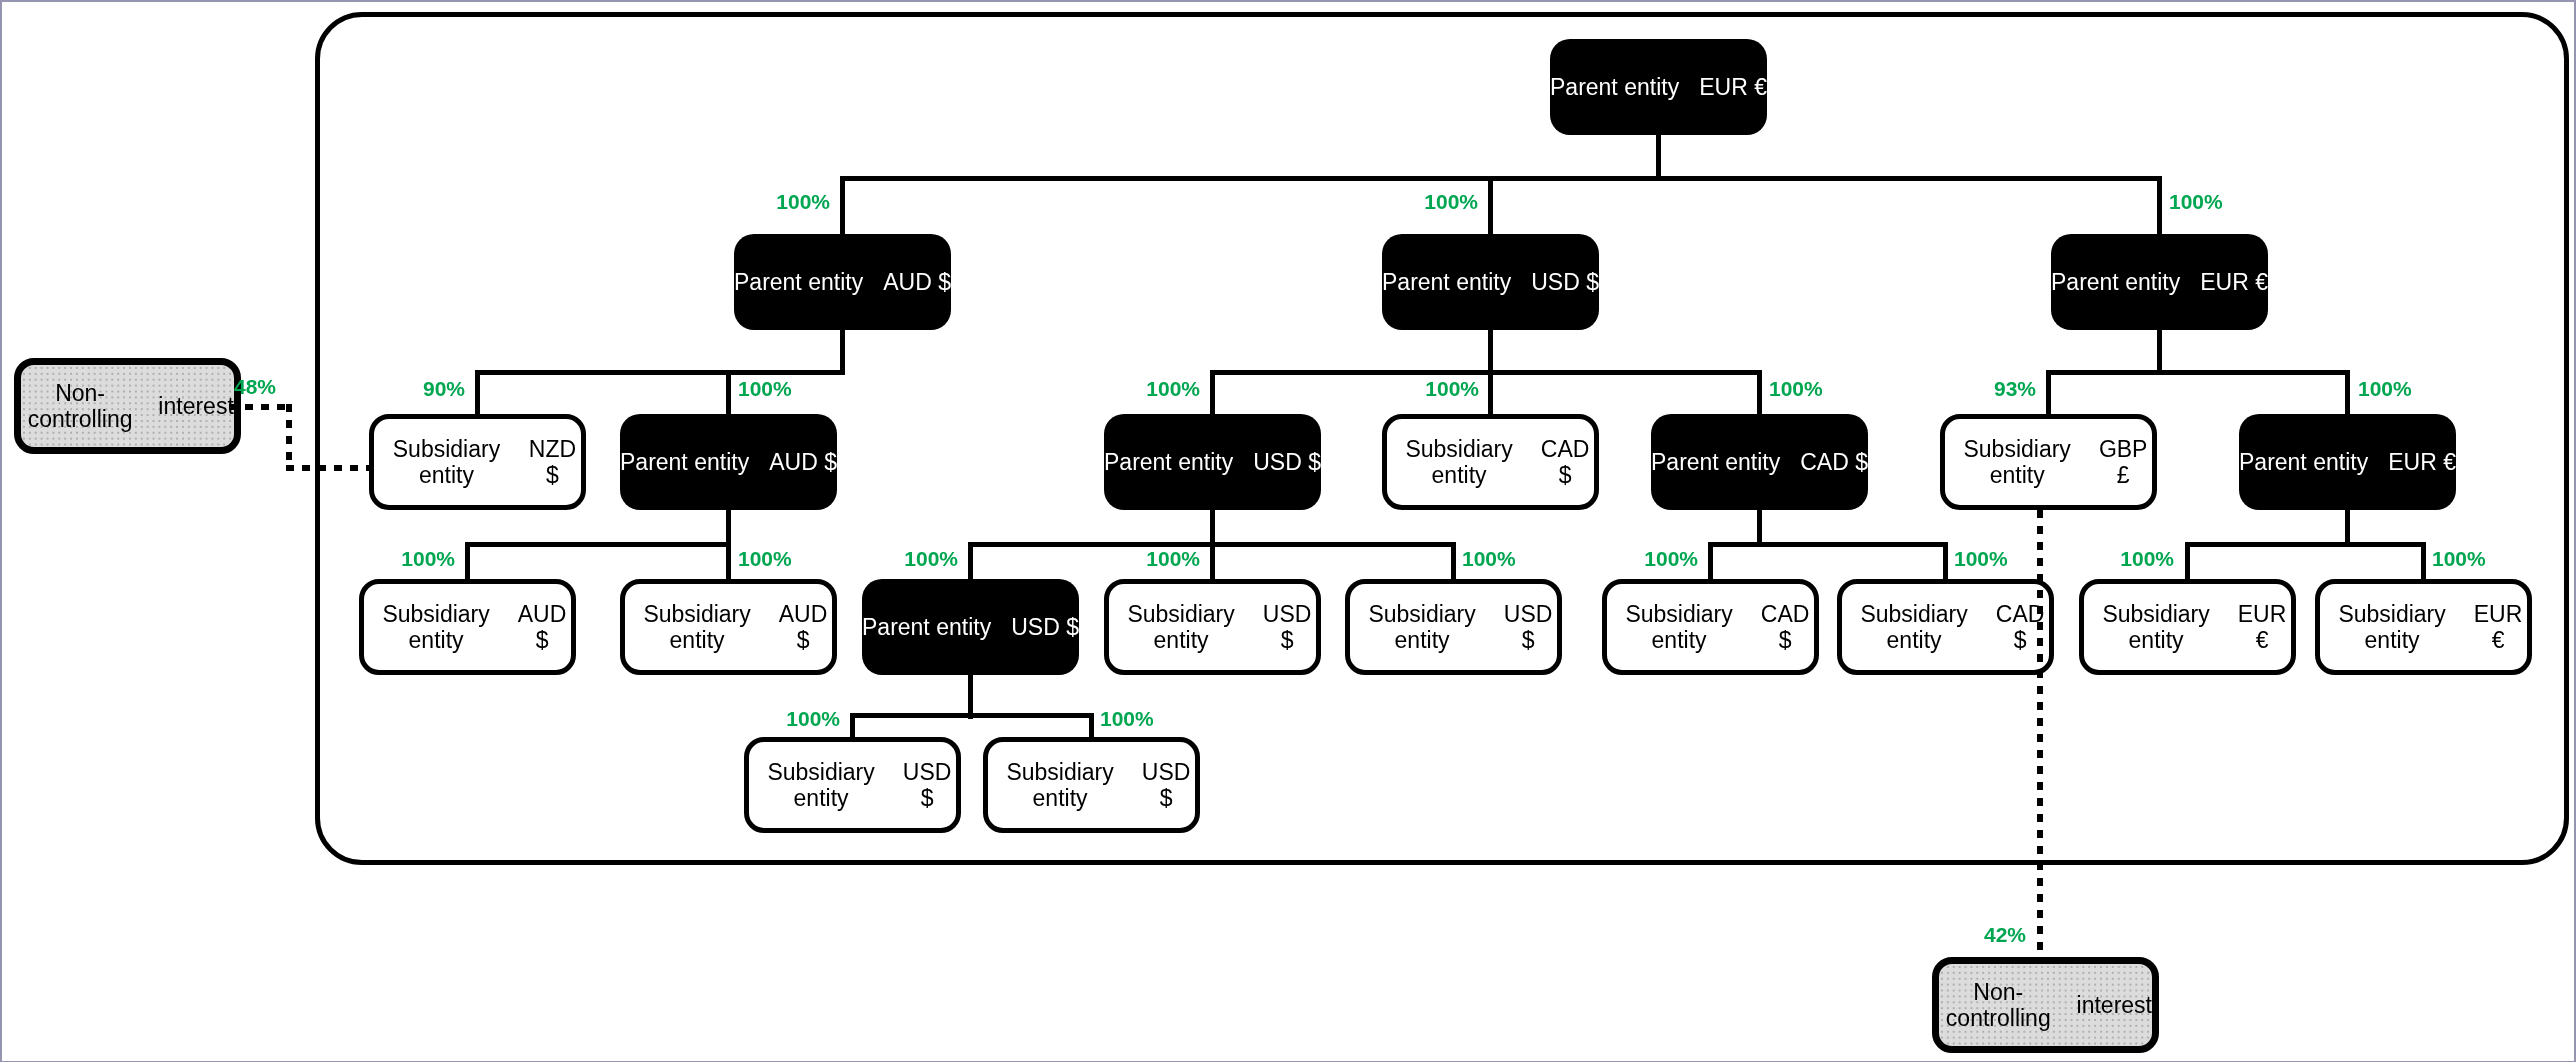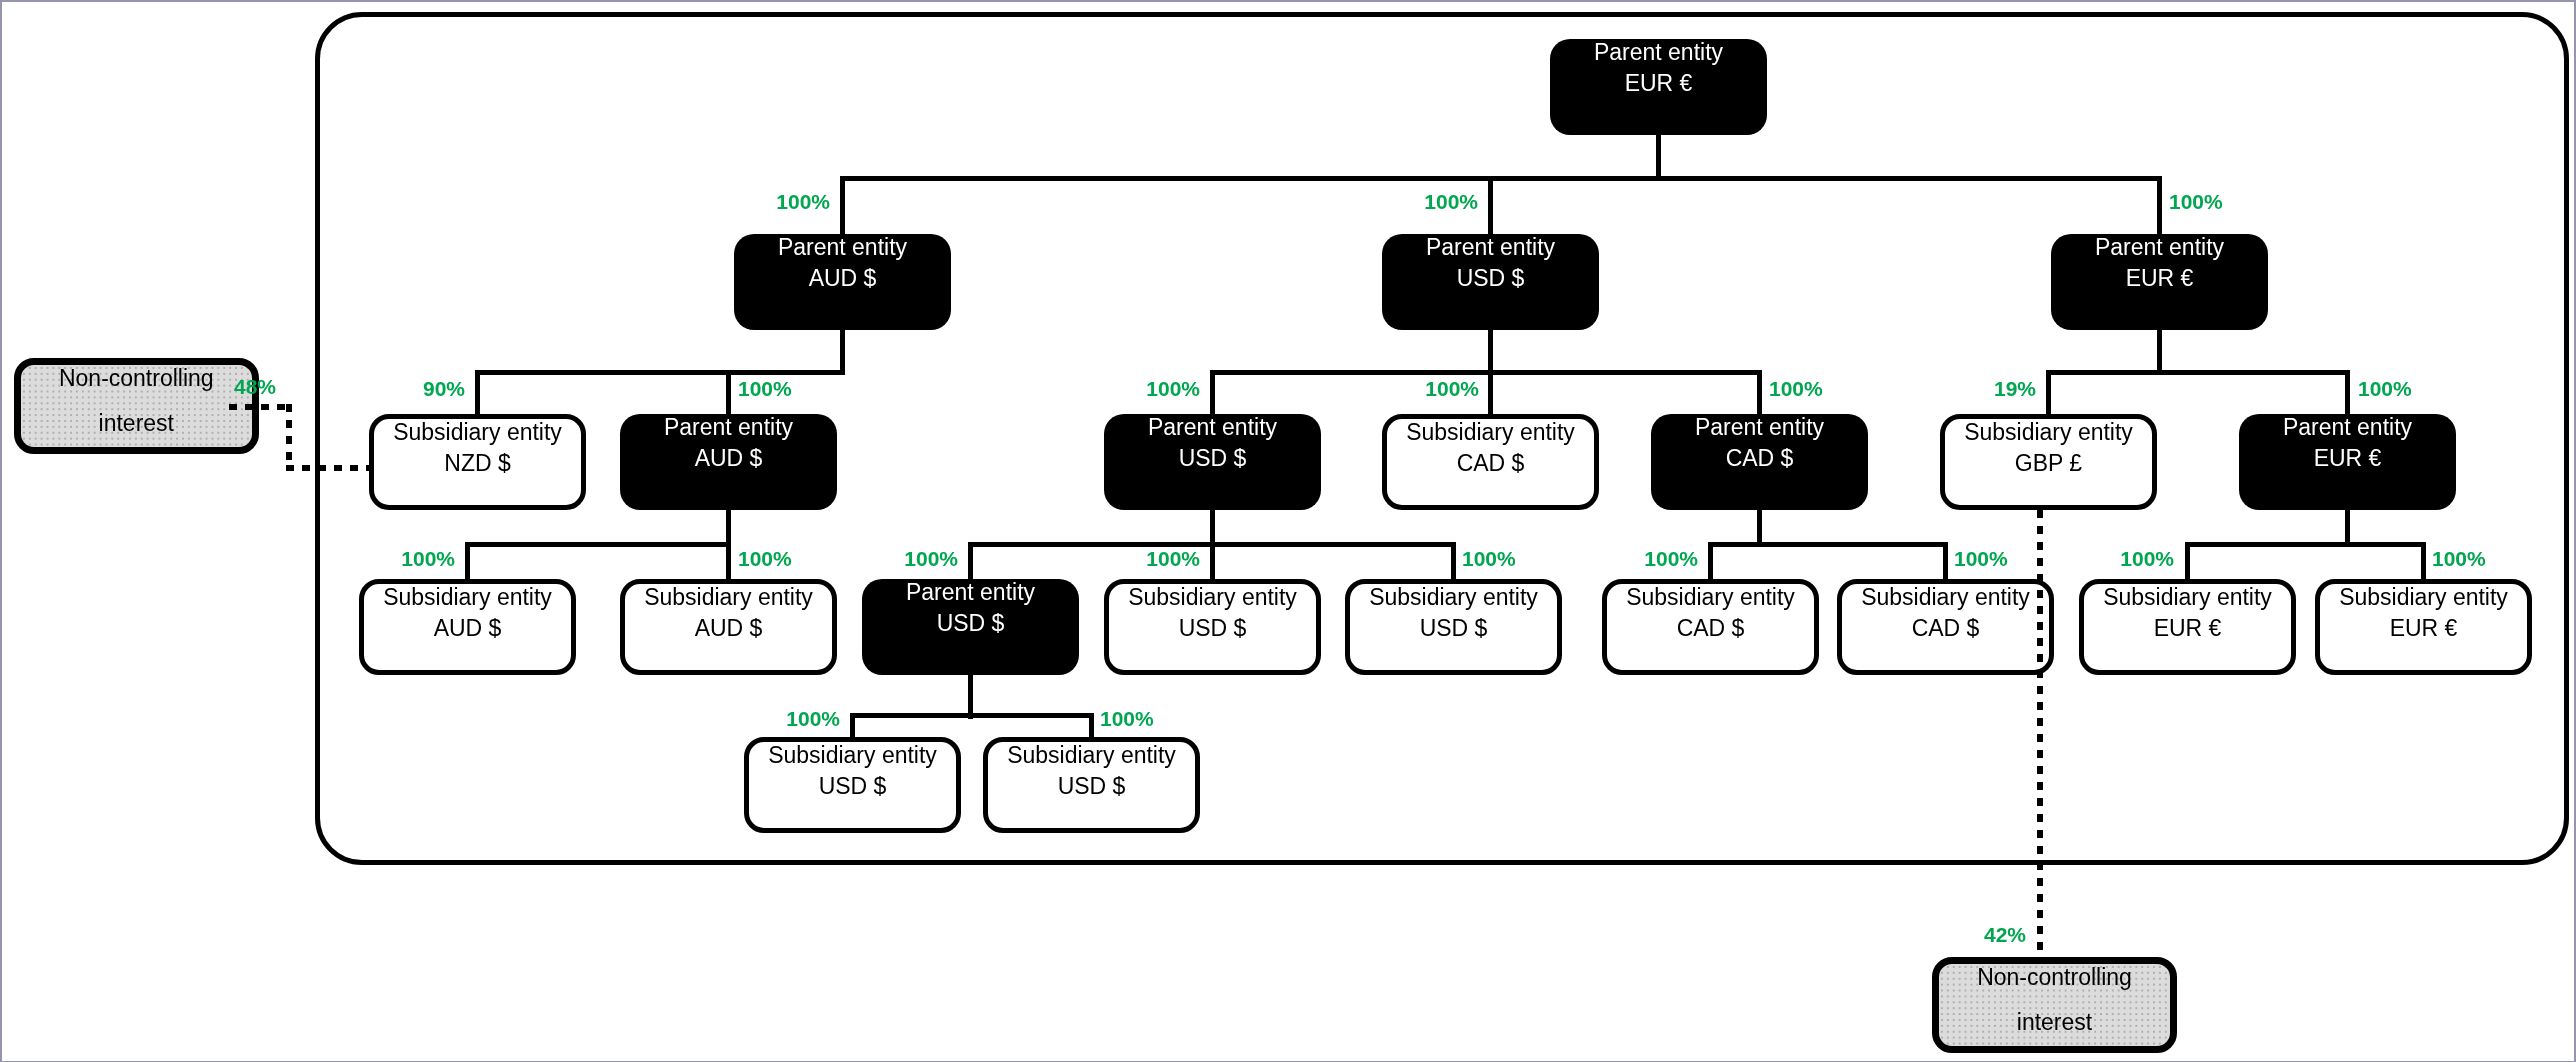--- a/index.html
+++ b/index.html
@@ -23,31 +23,31 @@
   .seg{position:absolute;background:#000;z-index:1;}
   .dot-h{position:absolute;height:5.9px;z-index:3;
     background:repeating-linear-gradient(90deg,#000 0 7.6px,transparent 7.6px 16px);}
   .dot-v{position:absolute;width:5.9px;z-index:3;
     background:repeating-linear-gradient(180deg,#000 0 7.6px,transparent 7.6px 16px);}
   .node{
     position:absolute;
     box-sizing:border-box;
     width:217px;height:96px;
     border-radius:20px;
-    display:flex;flex-direction:column;
-    align-items:center;justify-content:flex-start;
+    display:flex;flex-direction:row;
+    align-items:center;justify-content:space-between;
     gap:5px;
     font-size:23px;line-height:1.15;
     text-align:center;
     z-index:2;
   }
   .node.black{background:#000;color:#fff;}
   .node.white{background:#fff;color:#000;border:5.9px solid #000;}
   .node.gray{
-    width:245px;
+    width:227px;
     background-color:#dcdcdc;
     background-image:radial-gradient(#afafaf 1px,transparent 1px);
     background-size:5.9px 5.9px;
     color:#000;border:7.6px solid #000;
     gap:19px;
   }
   .pct{
     position:absolute;
     font-size:21px;font-weight:bold;
     white-space:nowrap;
@@ -199,21 +199,21 @@
       <span>interest</span>
     </div>
     <div class="pct" style="top: 188px; color: rgb(0, 166, 80); right: 1744px;">100%</div>
     <div class="pct" style="top: 188px; color: rgb(0, 166, 80); right: 1096px;">100%</div>
     <div class="pct" style="top: 188px; color: rgb(0, 166, 80); left: 2167px;">100%</div>
     <div class="pct" style="top: 375px; color: rgb(0, 166, 80); right: 2109px; text-align: right;">90%</div>
     <div class="pct" style="top: 375px; color: rgb(0, 166, 80); left: 736px;">100%</div>
     <div class="pct" style="top: 375px; color: rgb(0, 166, 80); right: 1374px;">100%</div>
     <div class="pct" style="top: 375px; color: rgb(0, 166, 80); right: 1095px;">100%</div>
     <div class="pct" style="top: 375px; color: rgb(0, 166, 80); left: 1767px;">100%</div>
-    <div class="pct" style="top: 375px; color: rgb(0, 166, 80); right: 538px;">19%</div>
+    <div class="pct" style="top: 375px; color: rgb(0, 166, 80); right: 538px;">93%</div>
     <div class="pct" style="top: 375px; color: rgb(0, 166, 80); left: 2356px;">100%</div>
     <div class="pct" style="top: 545px; color: rgb(0, 166, 80); right: 2119px;">100%</div>
     <div class="pct" style="top: 545px; color: rgb(0, 166, 80); left: 736px;">100%</div>
     <div class="pct" style="top: 545px; color: rgb(0, 166, 80); right: 1616px;">100%</div>
     <div class="pct" style="top: 545px; color: rgb(0, 166, 80); right: 1374px;">100%</div>
     <div class="pct" style="top: 545px; color: rgb(0, 166, 80); left: 1460px;">100%</div>
     <div class="pct" style="top: 545px; color: rgb(0, 166, 80); right: 876px;">100%</div>
     <div class="pct" style="top: 545px; color: rgb(0, 166, 80); left: 1952px;">100%</div>
     <div class="pct" style="top: 545px; color: rgb(0, 166, 80); right: 400px;">100%</div>
     <div class="pct" style="top: 545px; color: rgb(0, 166, 80); left: 2430px;">100%</div>

